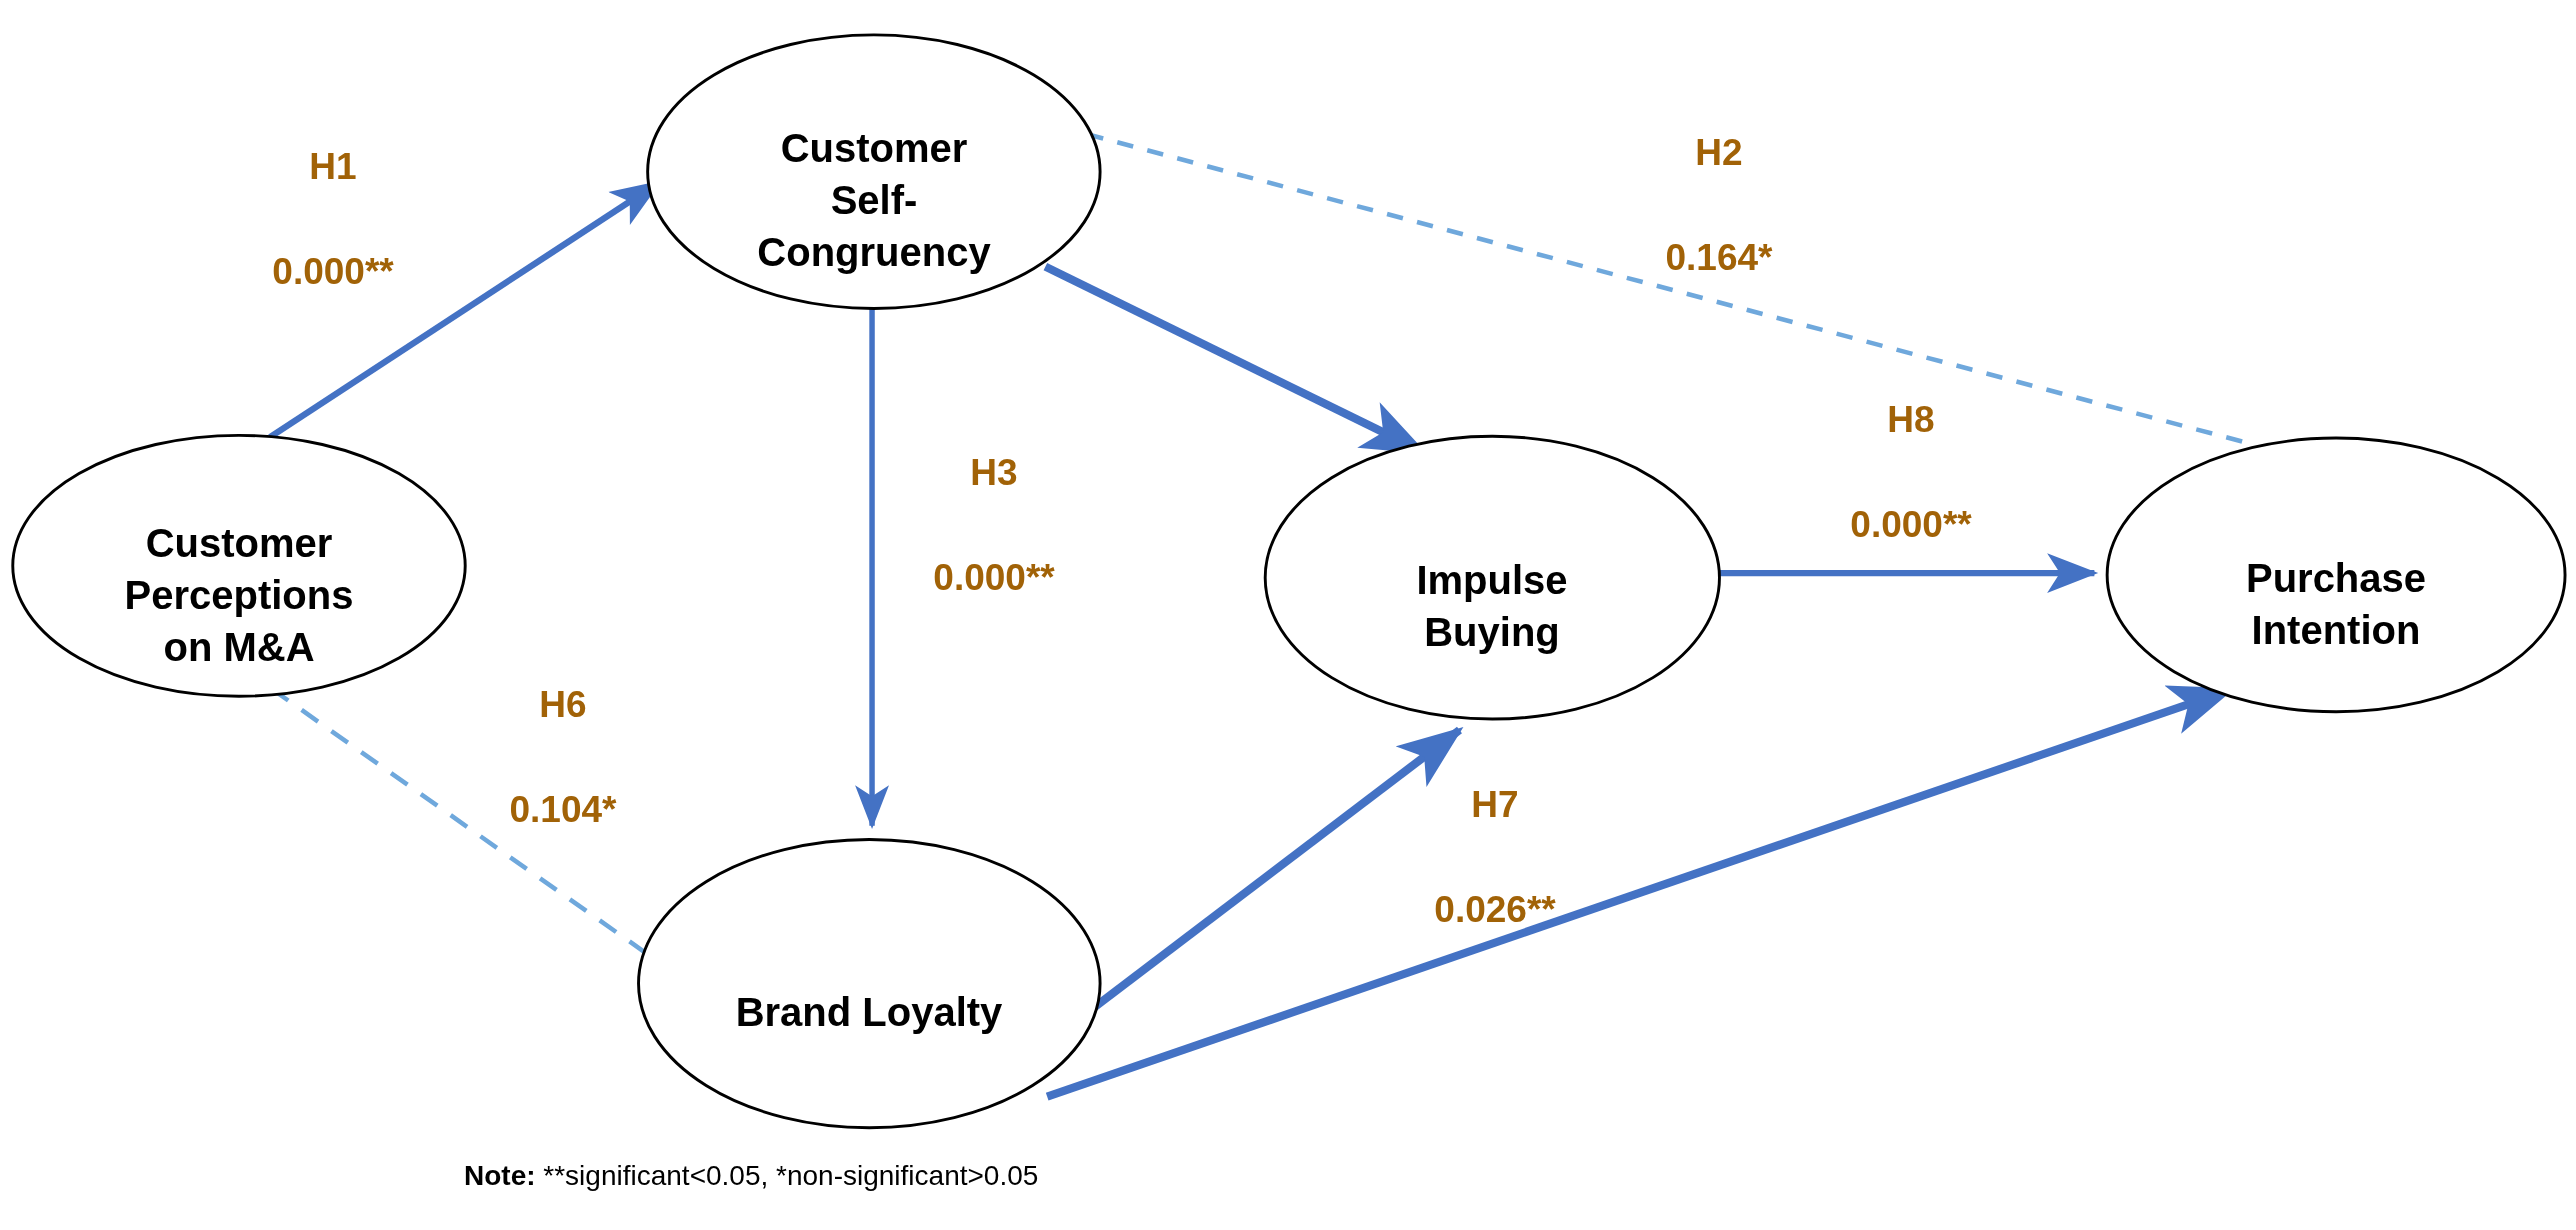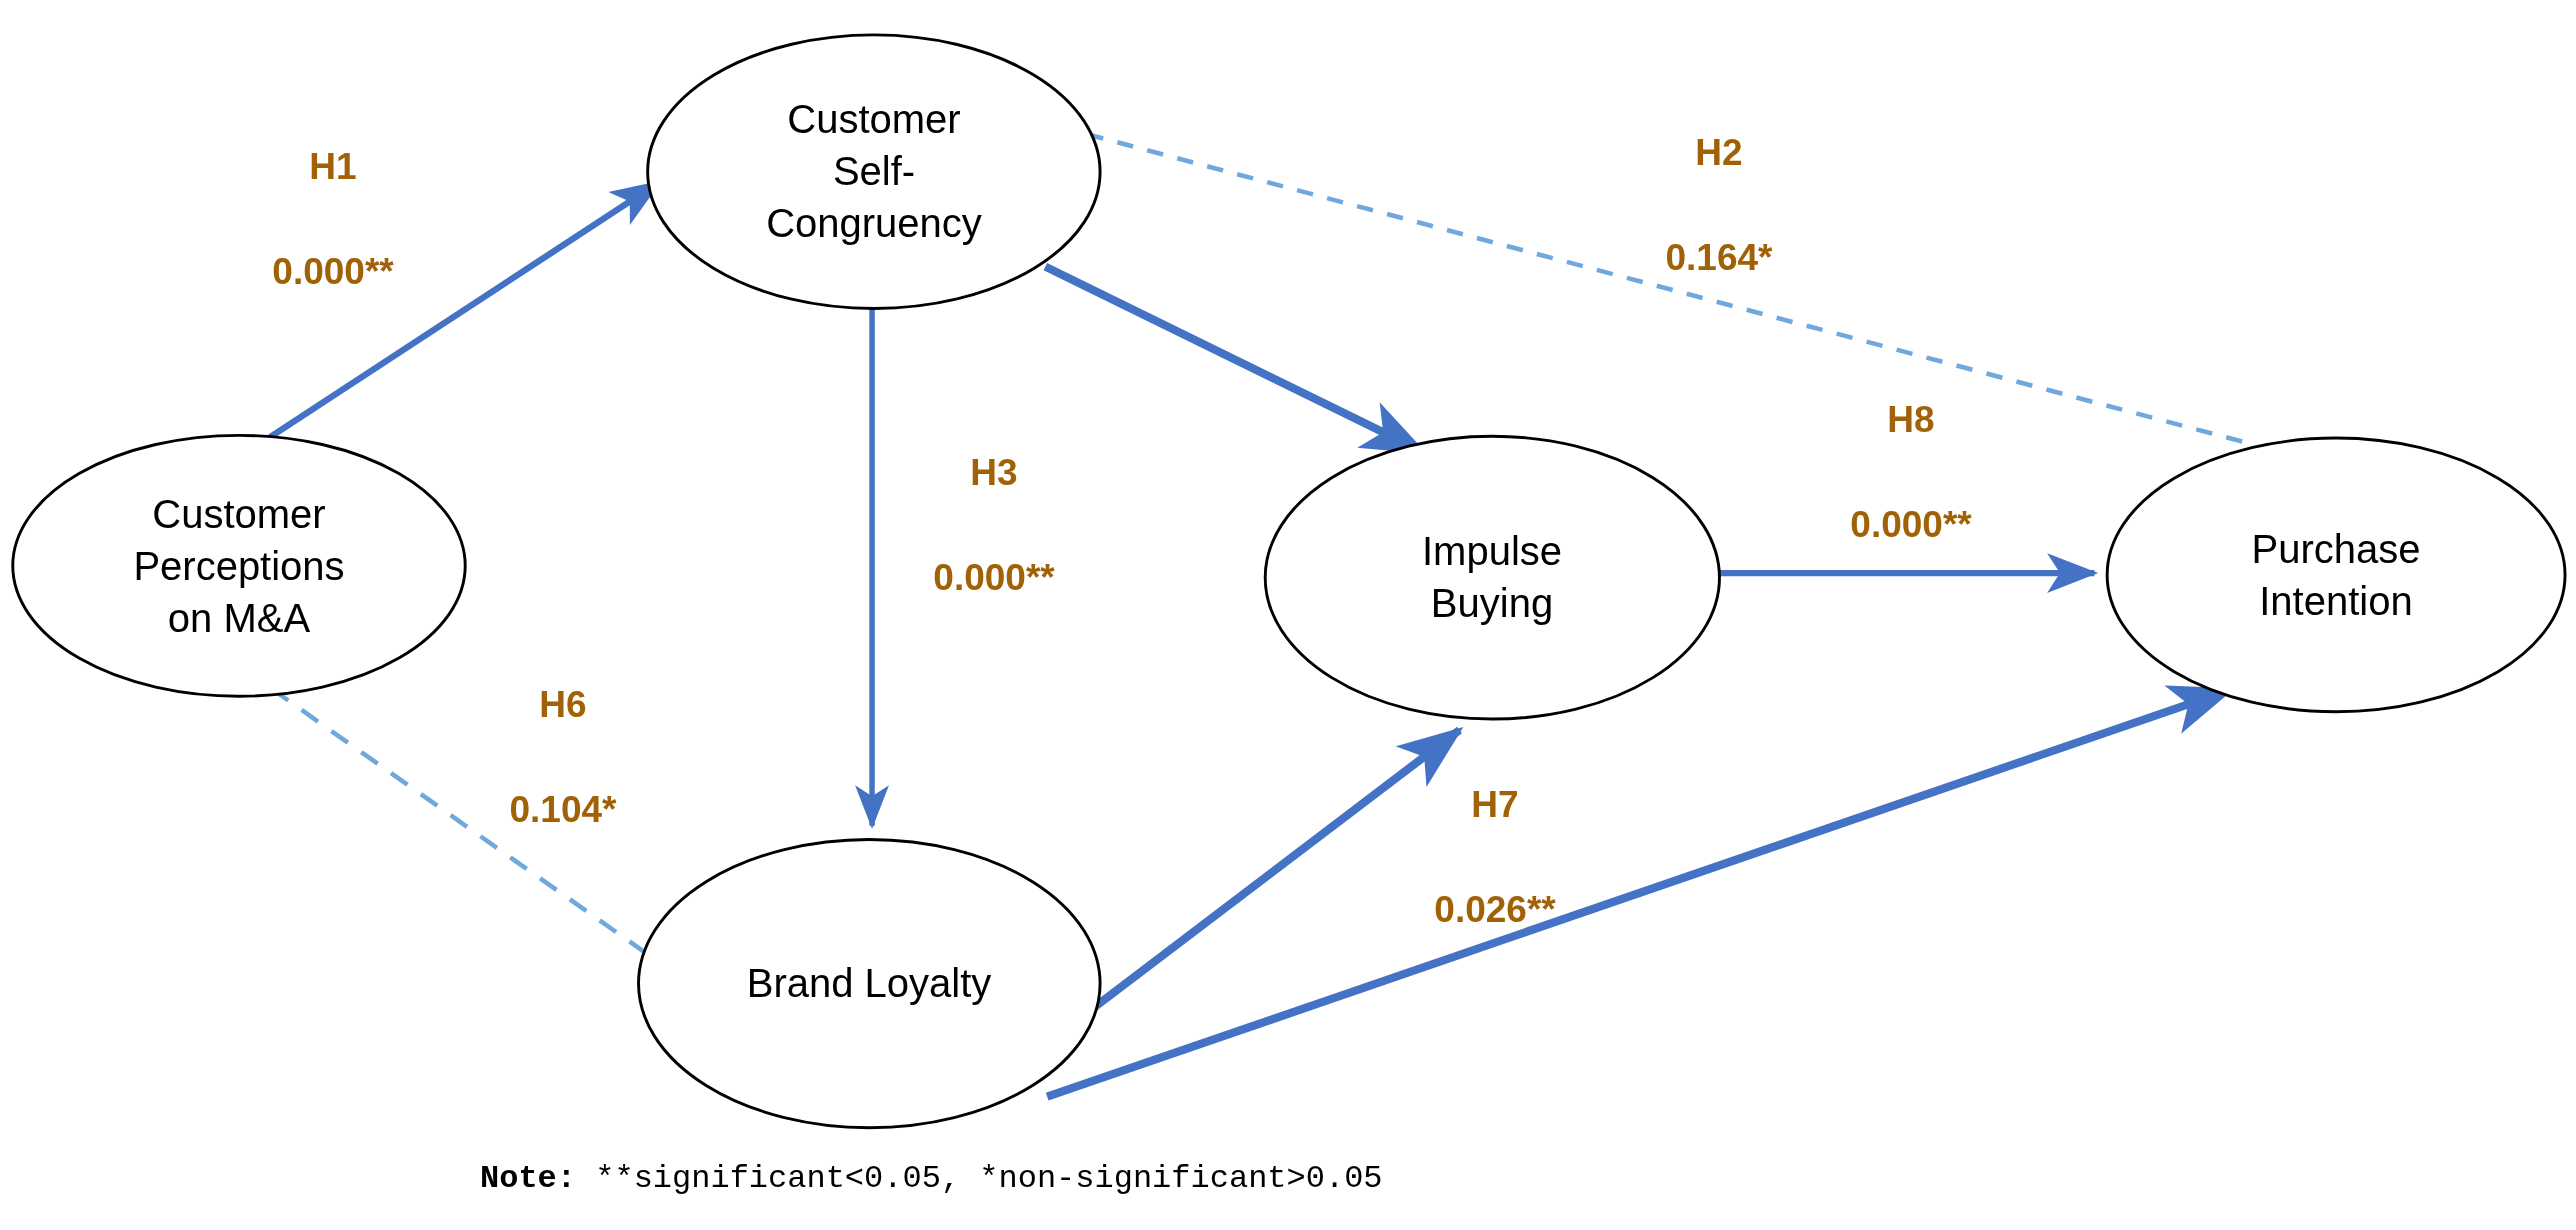--- a/index.html
+++ b/index.html
@@ -27,42 +27,43 @@
     stroke: #000000;
     stroke-width: 3.2;
   }
   .node-label {
     position: absolute;
     text-align: center;
     color: #000000;
     font-family: "Liberation Sans", sans-serif;
     font-size: 40px;
     line-height: 1.30;
-    font-weight: 400;
+    font-weight: 700;
     transform: translate(-50%, -50%);
     white-space: pre-line;
     pointer-events: none;
+    margin-top: 29px;
   }
   .path-label {
     position: absolute;
     text-align: center;
     color: #a16207;
     font-family: Liberation Sans, sans-serif;
     font-size: 37px;
     line-height: 1.42;
     font-weight: bold;
     transform: translate(-50%, -50%);
     white-space: pre-line;
   }
   .note {
     position: absolute;
-    left: 480px;
+    left: 464px;
     top: 1160px;
-    font-family: Liberation Mono, monospace;
-    font-size: 32px;
+    font-family: Liberation Sans, sans-serif;
+    font-size: 28px;
     color: #000000;
     white-space: nowrap;
   }
   .note b {
     font-weight: bold;
   }
   .note span.note-body {
     font-weight: 400;
   }
 </style>

